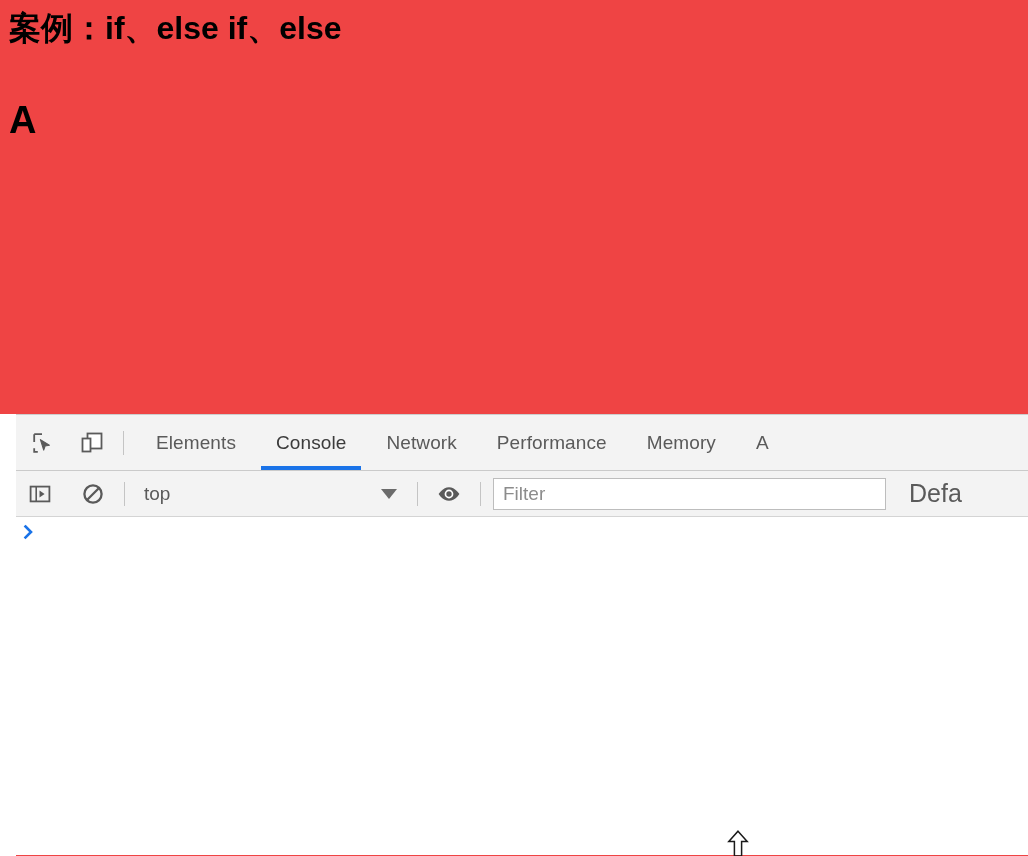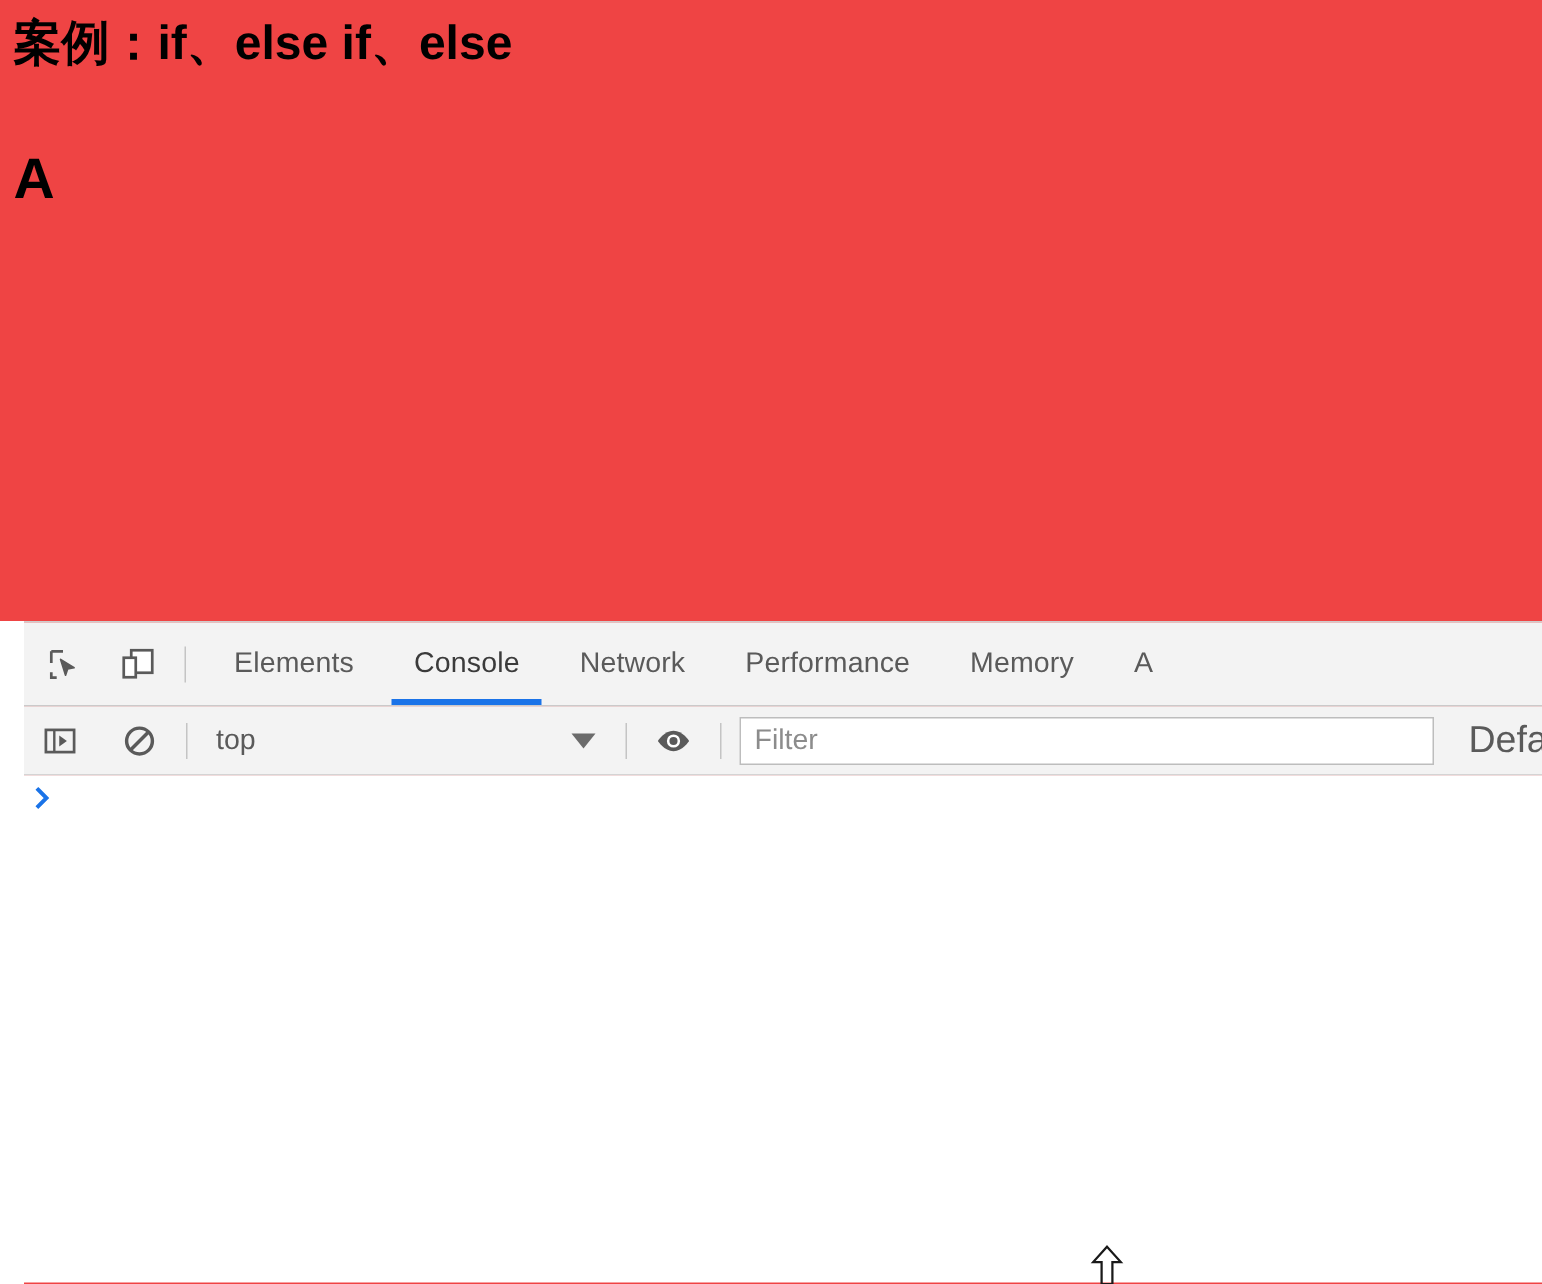--- a/index.html
+++ b/index.html
@@ -163,21 +163,21 @@
     width: 0;
     height: 0;
     border-left: 8px solid transparent;
     border-right: 8px solid transparent;
     border-top: 10px solid #6b6b6b;
     flex: 0 0 auto;
   }
 
   #filter-input {
     flex: 0 0 auto;
-    width: 463px;
+    width: 393px;
     height: 32px;
     box-sizing: border-box;
     background: #ffffff;
     border: 1px solid #bdbdbd;
     font-size: 19px;
     color: #222;
     padding: 0 9px;
     font-family: "Liberation Sans", sans-serif;
     outline: none;
     border-radius: 0;

